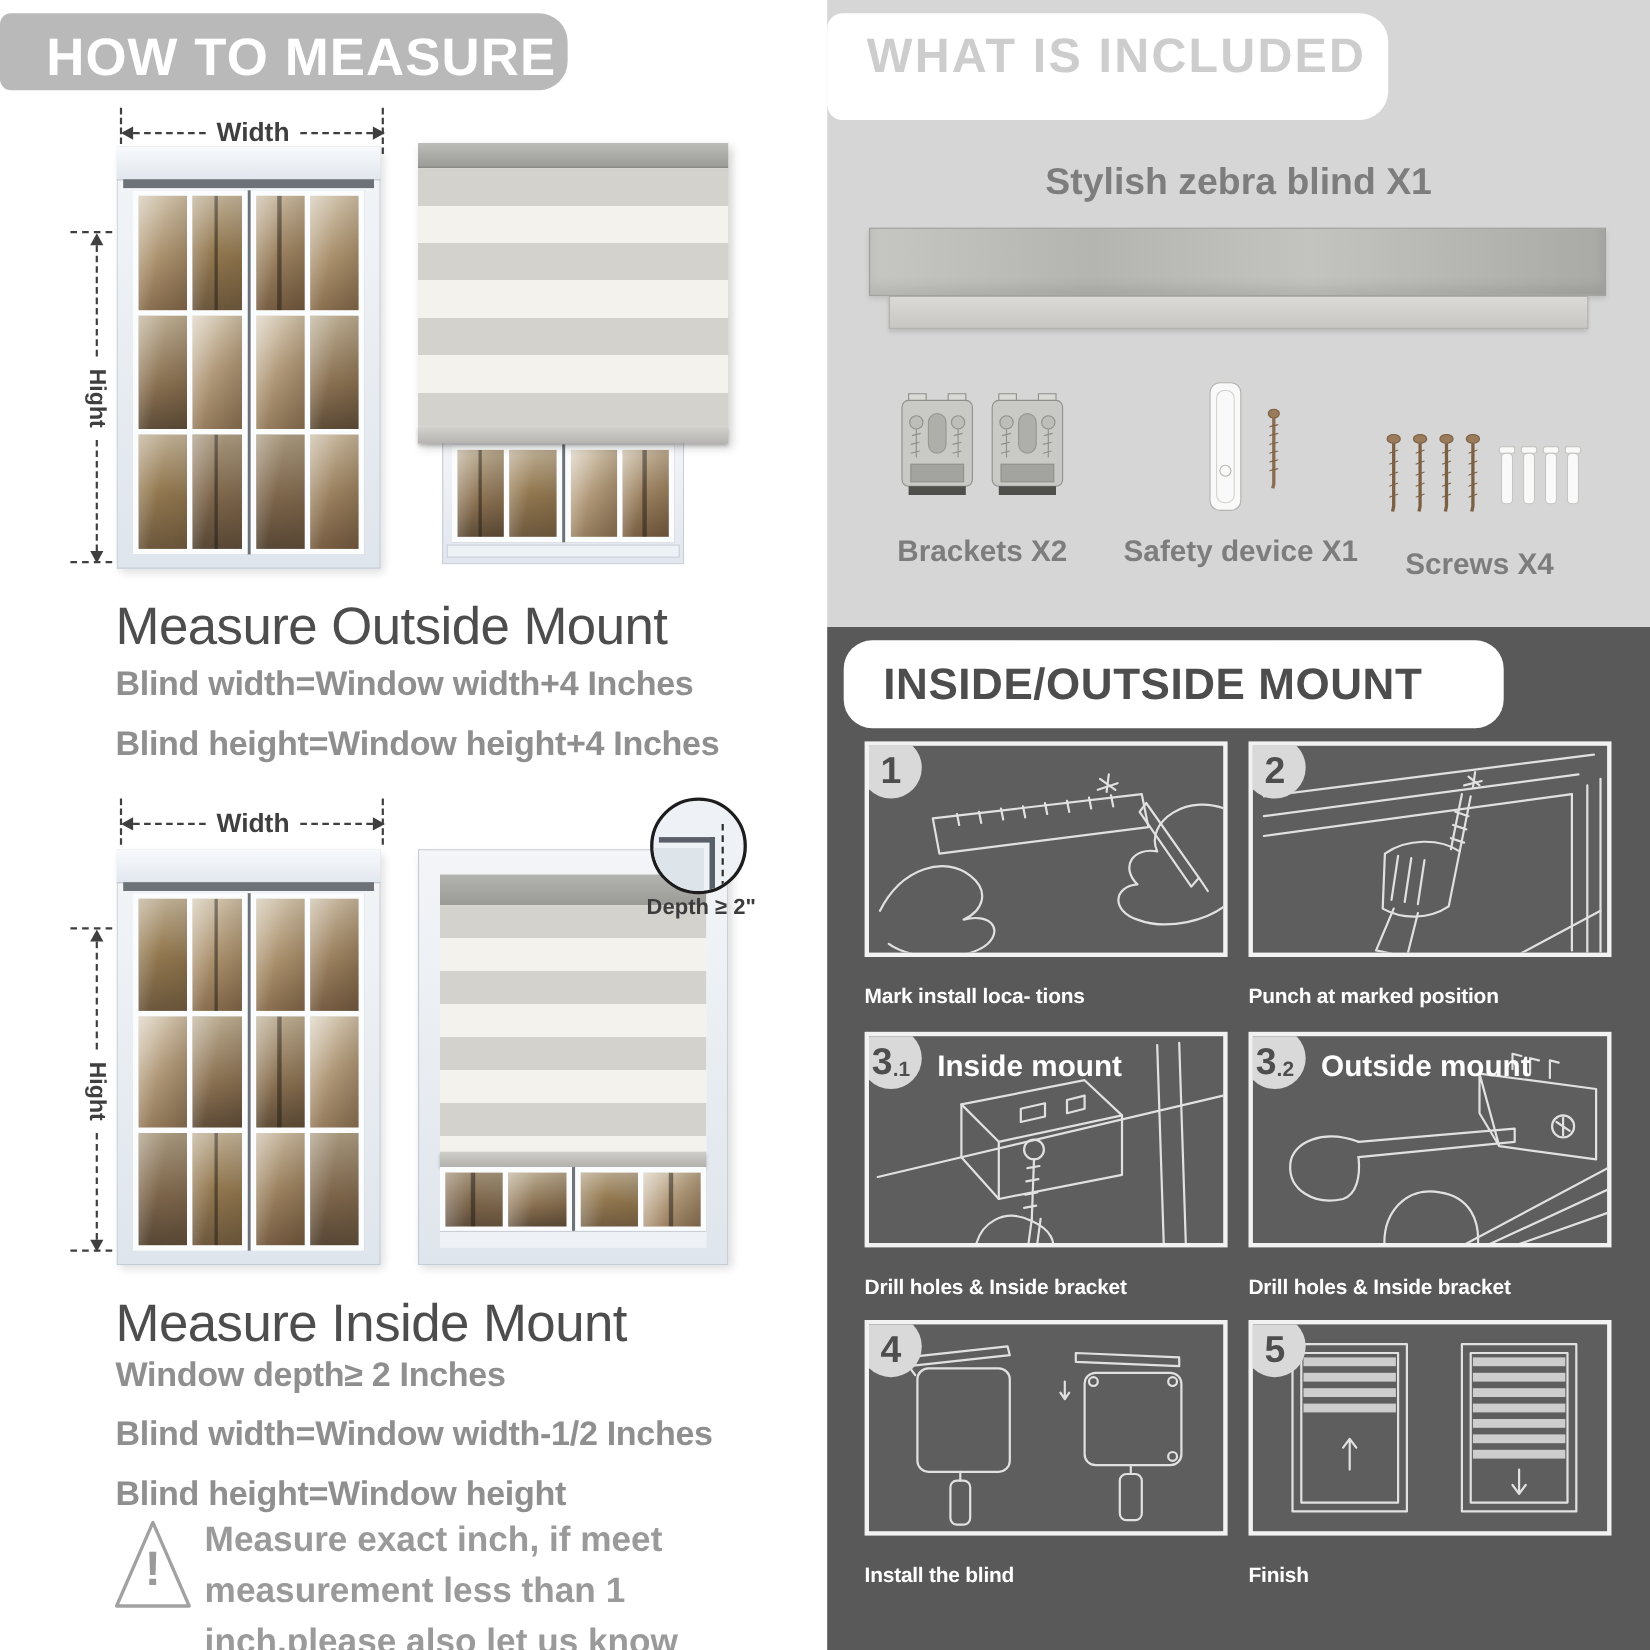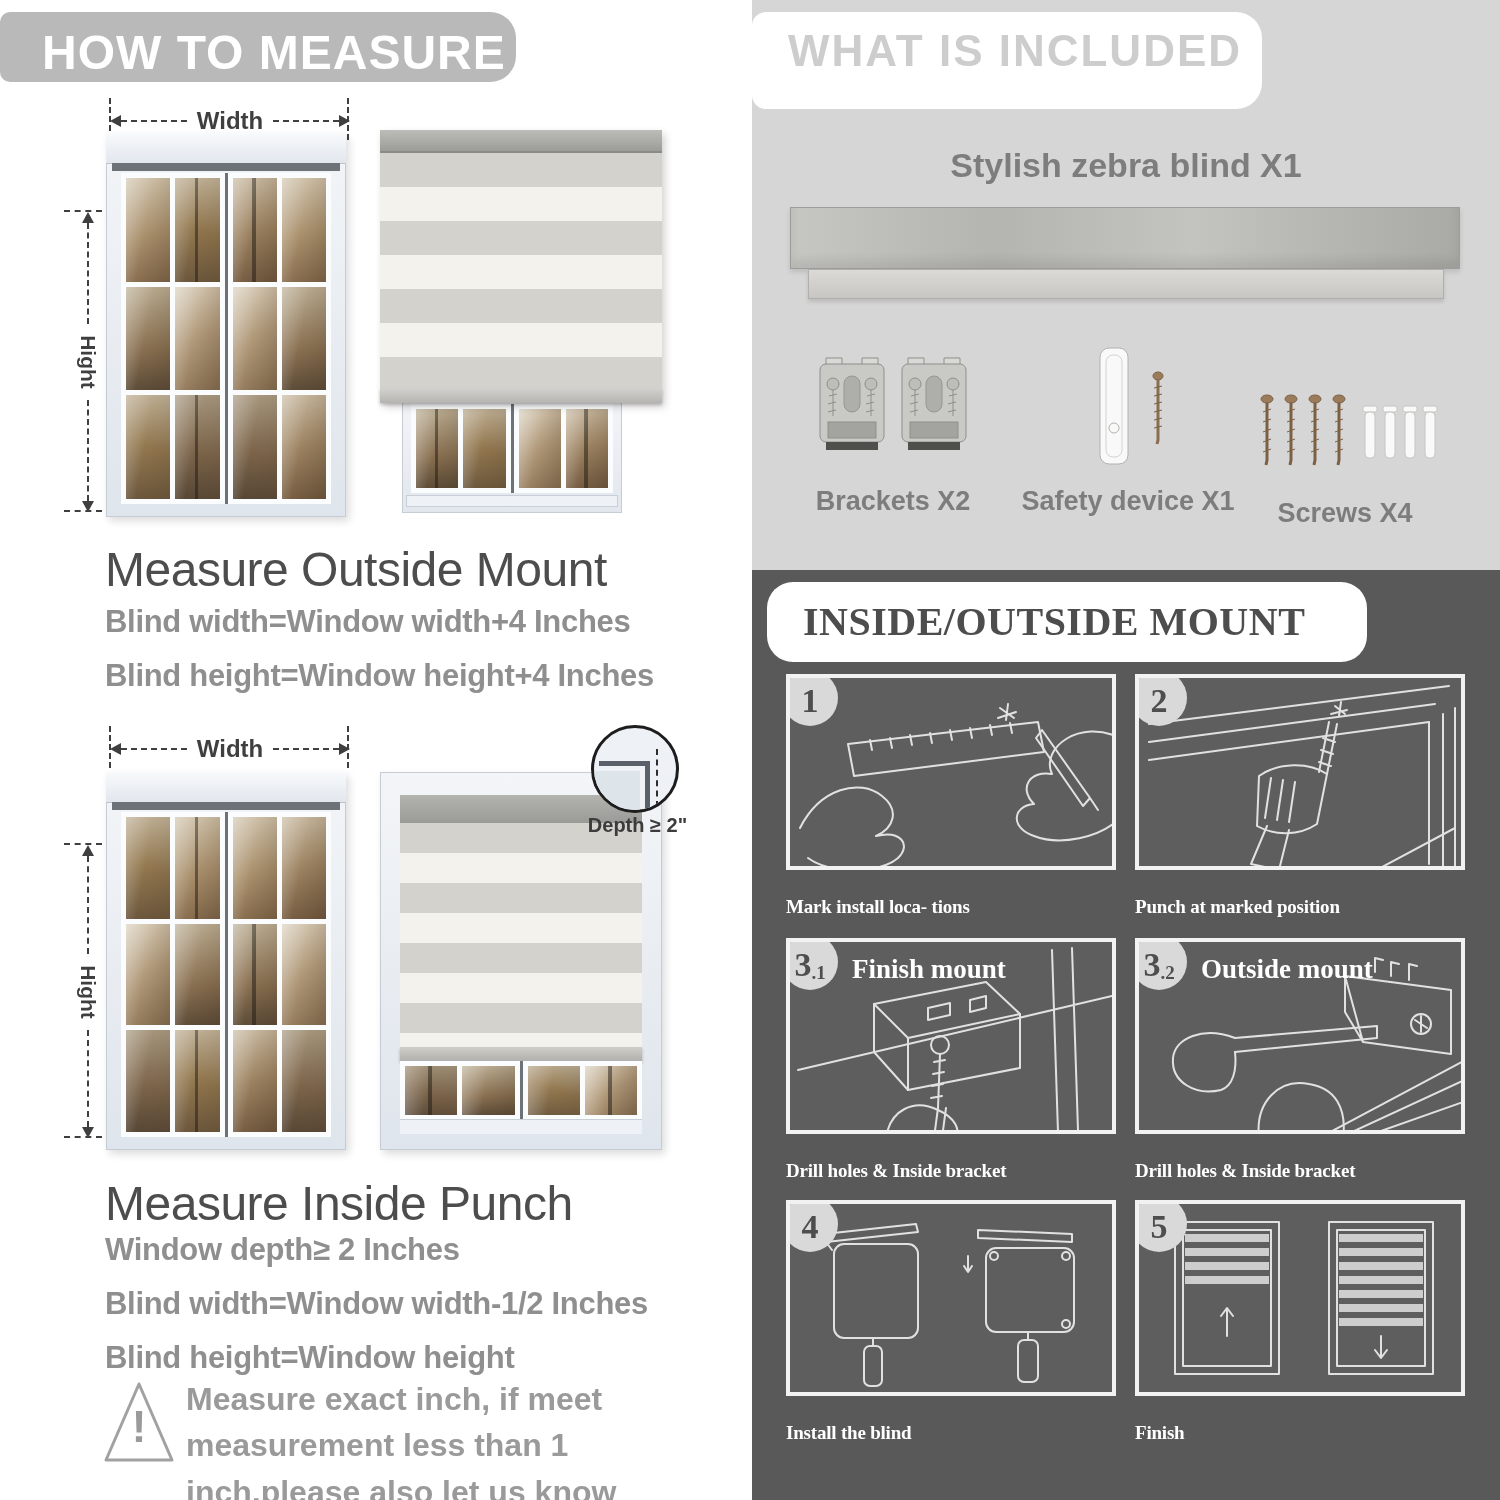--- a/index.html
+++ b/index.html
@@ -89,21 +89,21 @@
   .warn-exc{position:absolute;left:0;top:24px;width:78px;text-align:center;font-weight:bold;color:var(--warning_gray);font-size:44px;}
 
   
   .panel-included{left:752px;top:0;width:748px;height:570px;background:var(--light_panel);}
   .blind-label{font-weight:bold;color:var(--label_gray);font-size:34px;text-align:center;}
   .headrail-main{background:linear-gradient(90deg,#c6c6c2,#b4b4b0 30%,#c3c3bf 60%,#a9a9a5);border:1px solid #9d9d99;box-shadow:inset 0 -8px 10px rgba(0,0,0,.08),0 3px 5px rgba(0,0,0,.12);box-sizing:border-box;}
   .headrail-lower{background:linear-gradient(#dbdad6,#c7c6c2);border:1px solid #b0afab;box-shadow:0 3px 4px rgba(0,0,0,.12);box-sizing:border-box;}
   .part-label{font-weight:bold;color:var(--label_gray);font-size:27px;text-align:center;}
 
   
-  .panel-mount{left:752px;top:570px;width:748px;height:930px;background:var(--dark_panel);font-family:Liberation Serif, serif;}
+  .panel-mount{left:752px;top:570px;width:748px;height:930px;background:var(--dark_panel);}
   .step-panel{position:absolute;width:330px;height:196px;border:4px solid #f2f2f2;background:#5e5e5e;overflow:hidden;box-sizing:border-box;}
   .step-cap{position:absolute;width:340px;color:#fff;font-weight:bold;font-size:19px;letter-spacing:-.2px;margin-top:12px;}
   .badge{position:absolute;left:-8px;top:-8px;width:56px;height:56px;border-radius:50%;background:var(--badge_bg);
     color:var(--badge_text);display:flex;align-items:flex-end;justify-content:center;font-weight:bold;padding-bottom:8px;box-sizing:border-box;}
   .badge .n{font-size:34px;line-height:1;}
   .badge .s{font-size:19px;line-height:1;}
   .panel-title{position:absolute;left:62px;top:12px;color:#fff;font-weight:bold;font-size:27px;}
   .lineart{position:absolute;inset:0;}
   .lineart *{vector-effect:non-scaling-stroke;}
   svg.la{stroke:var(--line_art);fill:none;stroke-width:2;stroke-linecap:round;stroke-linejoin:round;opacity:.92;}
@@ -250,21 +250,21 @@
   </div>
 
   <div class="abs depth-circle" style="left:591px;top:725px;">
     <div class="dc-pane"></div>
     <div class="dc-h"></div>
     <div class="dc-v"></div>
     <div class="dc-dash"></div>
   </div>
   <div class="abs depth-label" style="left:575px;top:814px;width:125px;">Depth ≥ 2"</div>
 
-  <div class="abs h2" style="left:105px;top:1176px;">Measure Inside Punch</div>
+  <div class="abs h2" style="left:105px;top:1176px;">Measure Inside Mount</div>
   <div class="abs bodyline" style="left:105px;top:1232px;">Window depth≥ 2 Inches</div>
   <div class="abs bodyline" style="left:105px;top:1286px;">Blind width=Window width-1/2 Inches</div>
   <div class="abs bodyline" style="left:105px;top:1340px;">Blind height=Window height</div>
 
   <div class="abs" style="left:100px;top:1378px;width:78px;height:90px;">
     <svg class="la" width="78" height="90" viewBox="0 0 78 90" style="stroke:#9a9a9a;stroke-width:3;">
       <path d="M39,6 L72,82 L6,82 Z"></path>
     </svg>
     <div class="warn-exc">!</div>
   </div>
@@ -386,21 +386,21 @@
         <path d="M138,66 l22,-5 l0,12 l-22,5 Z M180,58 l16,-4 l0,12 l-16,4 Z"></path>
         <circle cx="150" cy="103" r="9"></circle>
         <path d="M150,112 L148,166 M144,120 l11,-2 M143,132 l11,-2 M142,144 l11,-2 M141,156 l11,-2"></path>
         <path d="M148,166 L144,196 M156,166 L152,196"></path>
         <path d="M96,196 C100,168 124,156 148,168 C166,176 170,188 166,196"></path>
       </svg>
       <div class="badge">
           <span class="n">3</span>
           <span class="s">.1</span>
         </div>
-      <div class="panel-title">Finish mount</div>
+      <div class="panel-title">Inside mount</div>
     </div>
     <div class="step-cap" style="left:34px;top:578px;">Drill holes &amp;  Inside bracket</div>
 
     <div class="step-panel" style="left:383px;top:368px;">
       <svg class="la lineart" width="330" height="196" viewBox="0 0 330 196">
         <path d="M206,34 L312,48 L312,112 L224,100 Z M206,34 L206,70 L224,100"></path>
         <path d="M236,30 l0,-14 M236,16 l8,2 M252,34 l0,-14 M252,20 l8,2 M270,38 l0,-16 M270,22 l8,2"></path>
         <circle cx="282" cy="82" r="10"></circle>
         <path d="M276,78 l12,8 M282,74 l0,16"></path>
         <path d="M96,96 L238,84 M96,110 L238,96 M238,84 L238,96"></path>

